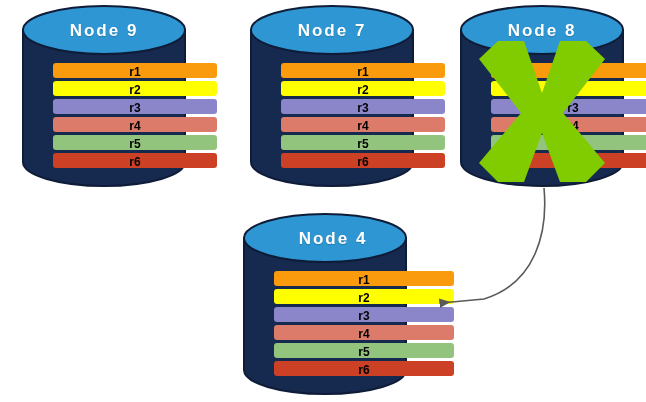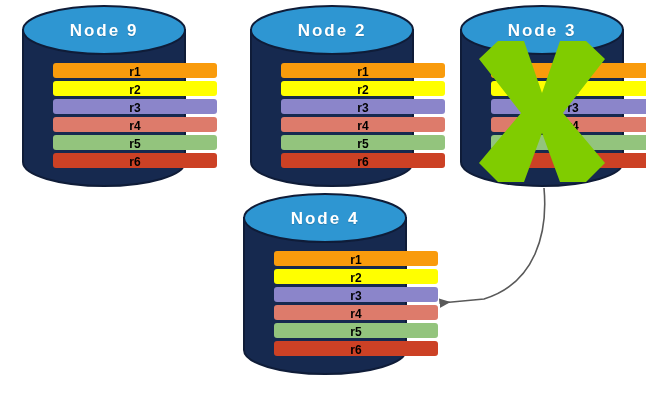--- a/index.html
+++ b/index.html
@@ -107,21 +107,21 @@
         <span>r6</span>
       </div>
     </div>
   </div>
 
   <div class="node" style="left:250px; top:5px; width:164px; height:182px;">
     <svg class="node-svg" width="164" height="182" viewBox="0 0 164 182">
       <path d="M1,25 L1,157 A81,24 0 0 0 163,157 L163,25 Z" fill="#16294F" stroke="#0F1C38" stroke-width="2"></path>
       <ellipse cx="82" cy="25" rx="81" ry="24" fill="#2E96D2" stroke="#0F1C38" stroke-width="2"></ellipse>
     </svg>
-    <div class="node-title" style="top:16px;">Node  2</div>
+    <div class="node-title" style="top:16px;">Node  7</div>
     <div class="rows" style="top:58px; padding:0 31px;">
       <div class="row-bar" style="background:#F99B0C; height:15px; margin-bottom:3px;">
         <span>r1</span>
       </div>
       <div class="row-bar" style="background:#FFFF00; height:15px; margin-bottom:3px;">
         <span>r2</span>
       </div>
       <div class="row-bar" style="background:#8B85CA; height:15px; margin-bottom:3px;">
         <span>r3</span>
       </div>
@@ -135,21 +135,21 @@
         <span>r6</span>
       </div>
     </div>
   </div>
 
   <div class="node" style="left:460px; top:5px; width:164px; height:182px;">
     <svg class="node-svg" width="164" height="182" viewBox="0 0 164 182">
       <path d="M1,25 L1,157 A81,24 0 0 0 163,157 L163,25 Z" fill="#16294F" stroke="#0F1C38" stroke-width="2"></path>
       <ellipse cx="82" cy="25" rx="81" ry="24" fill="#2E96D2" stroke="#0F1C38" stroke-width="2"></ellipse>
     </svg>
-    <div class="node-title" style="top:16px;">Node  3</div>
+    <div class="node-title" style="top:16px;">Node  8</div>
     <div class="rows" style="top:58px; padding:0 31px;">
       <div class="row-bar" style="background:#F99B0C; height:15px; margin-bottom:3px;">
         <span>r1</span>
       </div>
       <div class="row-bar" style="background:#FFFF00; height:15px; margin-bottom:3px;">
         <span>r2</span>
       </div>
       <div class="row-bar" style="background:#8B85CA; height:15px; margin-bottom:3px;">
         <span>r3</span>
       </div>
@@ -161,21 +161,21 @@
       </div>
       <div class="row-bar" style="background:#CC4125; height:15px;">
         <span>r6</span>
       </div>
     </div>
     <svg class="xmark" style="left:19px; top:36px;" width="126" height="141" viewBox="0 0 126 141">
       <path d="M19,0 L45,0 L63,52 L81,0 L107,0 L126,18 L84,72 L126,122 L107,141 L81,141 L63,92 L45,141 L19,141 L0,122 L42,72 L0,18 Z" fill="#80CC00"></path>
     </svg>
   </div>
 
-  <div class="node" style="left:243px; top:193px; width:164px; height:182px;">
+  <div class="node" style="left:243px; top:213px; width:164px; height:182px;padding-left:16px;">
     <svg class="node-svg" width="164" height="182" viewBox="0 0 164 182">
       <path d="M1,25 L1,157 A81,24 0 0 0 163,157 L163,25 Z" fill="#16294F" stroke="#0F1C38" stroke-width="2"></path>
       <ellipse cx="82" cy="25" rx="81" ry="24" fill="#2E96D2" stroke="#0F1C38" stroke-width="2"></ellipse>
     </svg>
     <div class="node-title" style="top:16px;">Node  4</div>
     <div class="rows" style="top:58px; padding:0 31px;">
       <div class="row-bar" style="background:#F99B0C; height:15px; margin-bottom:3px;">
         <span>r1</span>
       </div>
       <div class="row-bar" style="background:#FFFF00; height:15px; margin-bottom:3px;">

